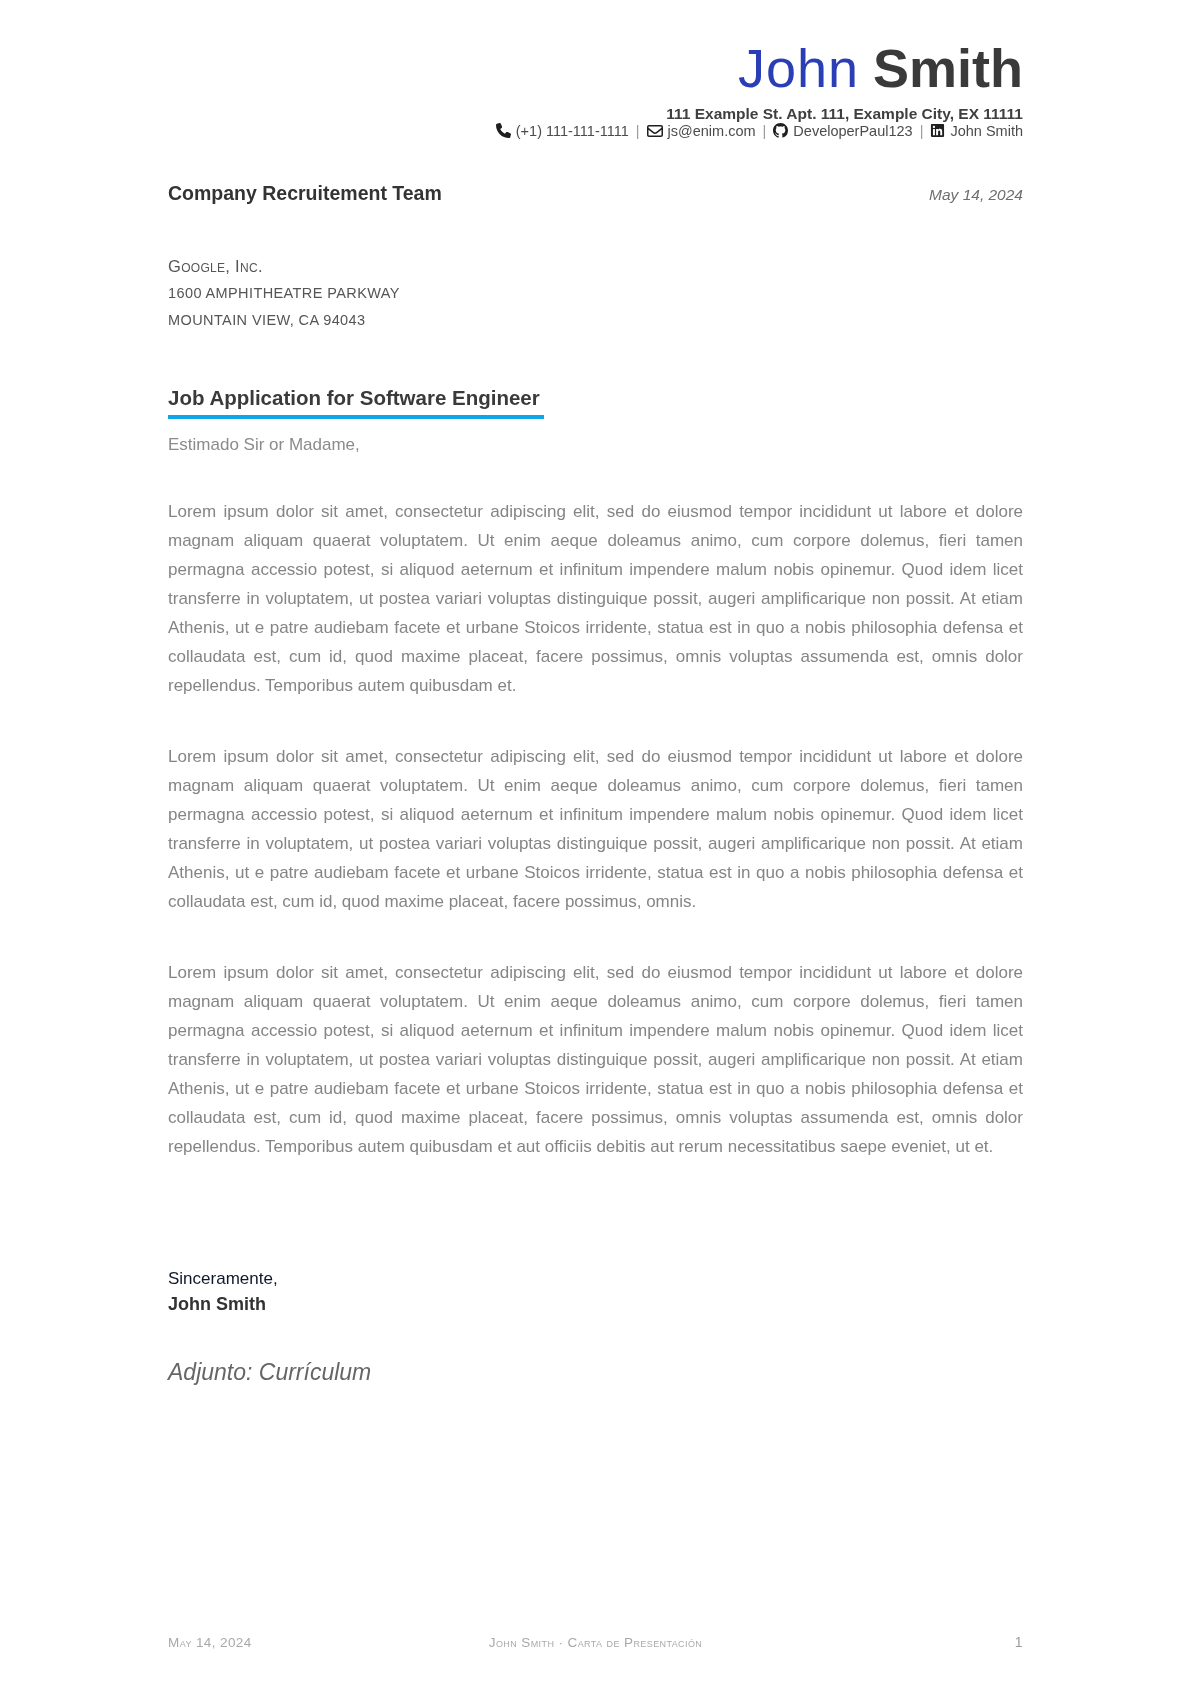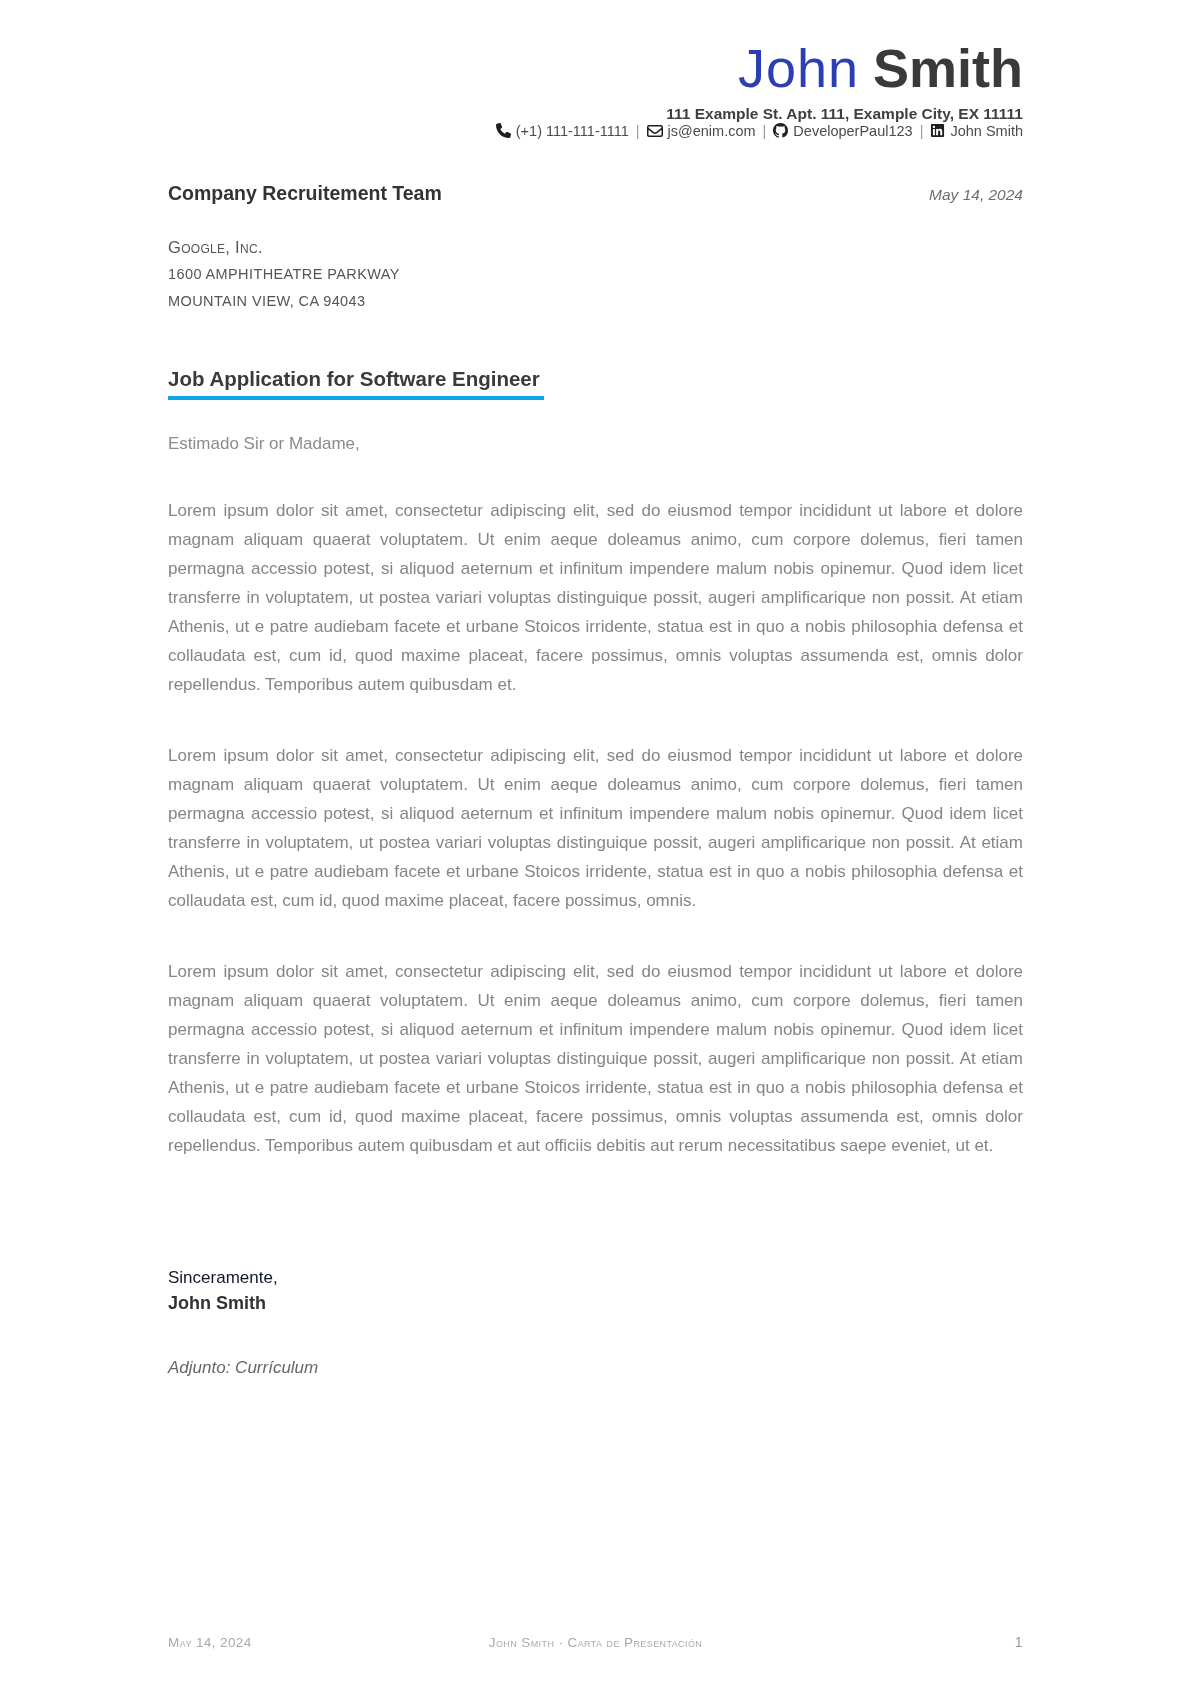--- a/index.html
+++ b/index.html
@@ -37,44 +37,44 @@
   .cicon { width:15px; height:15px; fill:#1f1f1f; flex:0 0 auto; }
   .cicon.mail { width:16px; height:16px; }
 
   
   .recipient-row {
     margin-top:43px;
     display:flex; justify-content:space-between; align-items:baseline;
   }
   .recipient-name { font-size:19.5px; font-weight:700; color:#333333; }
   .letter-date { font-size:15.5px; font-style:italic; color:#6e6e6e; }
-  .company-block { margin-top:29px; line-height:27px; }
+  .company-block { margin-top:48px; line-height:27px; }
   .company-name { font-variant:small-caps; font-size:16.5px; color:#555555; letter-spacing:.3px; }
   .company-addr { font-size:14.5px; color:#555555; letter-spacing:.4px; }
 
   
   .letter-title-wrap { margin-top:52px; }
   .letter-title {
     display:inline-block;
     font-size:20.5px; font-weight:700; color:#3a3a3a;
     border-bottom:4px solid #0ea5e9;
     padding-bottom:5px; padding-right:4px;
   }
-  .greeting { margin-top:34px; font-size:17px; color:#8b8b8b; }
+  .greeting { margin-top:16px; font-size:17px; color:#8b8b8b; }
   .body-paragraph {
     margin:0;
     margin-top:42px;
     font-size:17px; line-height:29px;
     color:#858585;
     text-align:justify;
   }
   .closing-block { margin-top:108px; }
   .closing-line { font-size:17px; color:#0f172a; }
   .signature { margin-top:5px; font-size:18px; font-weight:700; color:#333333; }
-  .enclosure { margin-top:44px; font-size:17px; font-style:italic; color:#666666; }
+  .enclosure { margin-top:44px; font-size:23px; font-style:italic; color:#666666; }
 
   
   .footer {
     position:absolute; left:82px; right:82px; bottom:34px;
     display:flex; align-items:baseline;
     font-variant:small-caps;
     font-size:13.5px; letter-spacing:.4px;
     color:#a9a9a9;
   }
   .footer-left { flex:1; text-align:left; }

